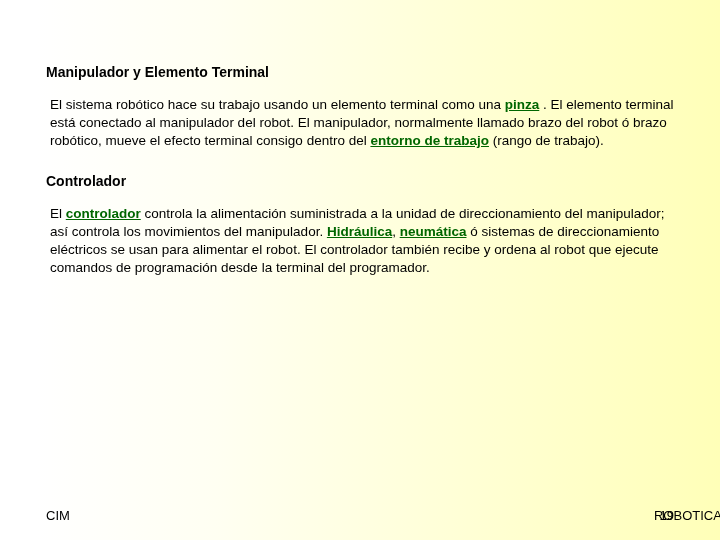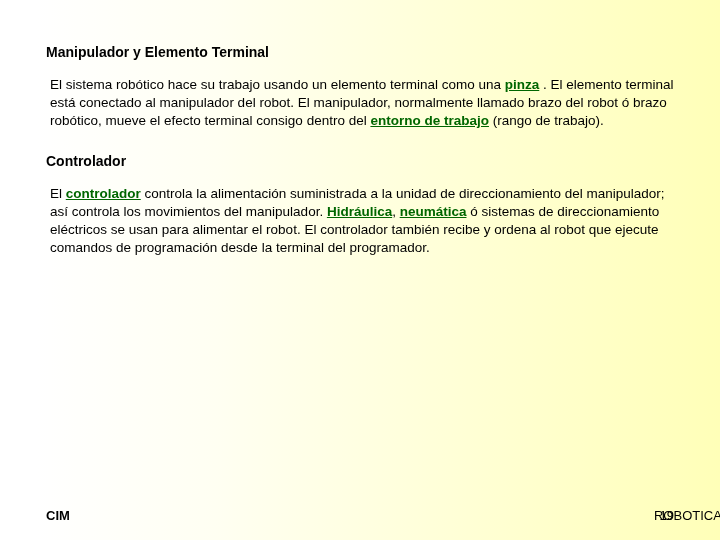--- a/index.html
+++ b/index.html
@@ -9,21 +9,21 @@
     height: 540px;
     font-family: Arial, Helvetica, sans-serif;
     overflow: hidden;
   }
   .slide {
     width: 720px;
     height: 540px;
     background: linear-gradient(to right, #ffffff 0%, #ffffff 5%, #fffff2 30%, #ffffb8 100%);
     position: relative;
     box-sizing: border-box;
-    padding: 44px 46px 0 46px;
+    padding: 64px 46px 0 46px;
   }
   .heading {
     font-size: 14px;
     font-weight: bold;
     color: #000;
     margin: 0 0 16px 0;
   }
   .paragraph {
     font-size: 13.5px;
     line-height: 1.35;
@@ -39,21 +39,21 @@
   .footer {
     position: absolute;
     bottom: 32px;
     left: 0;
     width: 720px;
     box-sizing: border-box;
     padding: 0 46px;
     font-size: 13px;
     color: #000;
   }
-  .footer-left { position: absolute; left: 46px; font-weight: bold; }
+  .footer-left { position: absolute; left: 46px; }
   .footer-center { position: absolute; left: 12px; width: 720px; text-align: right; }
   .footer-right { position: absolute; right: 46px; margin-left: 41px; }
 </style>
 </head>
 <body>
 
 <div class="slide">
 
   <p class="heading">Manipulador y Elemento Terminal</p>
 

